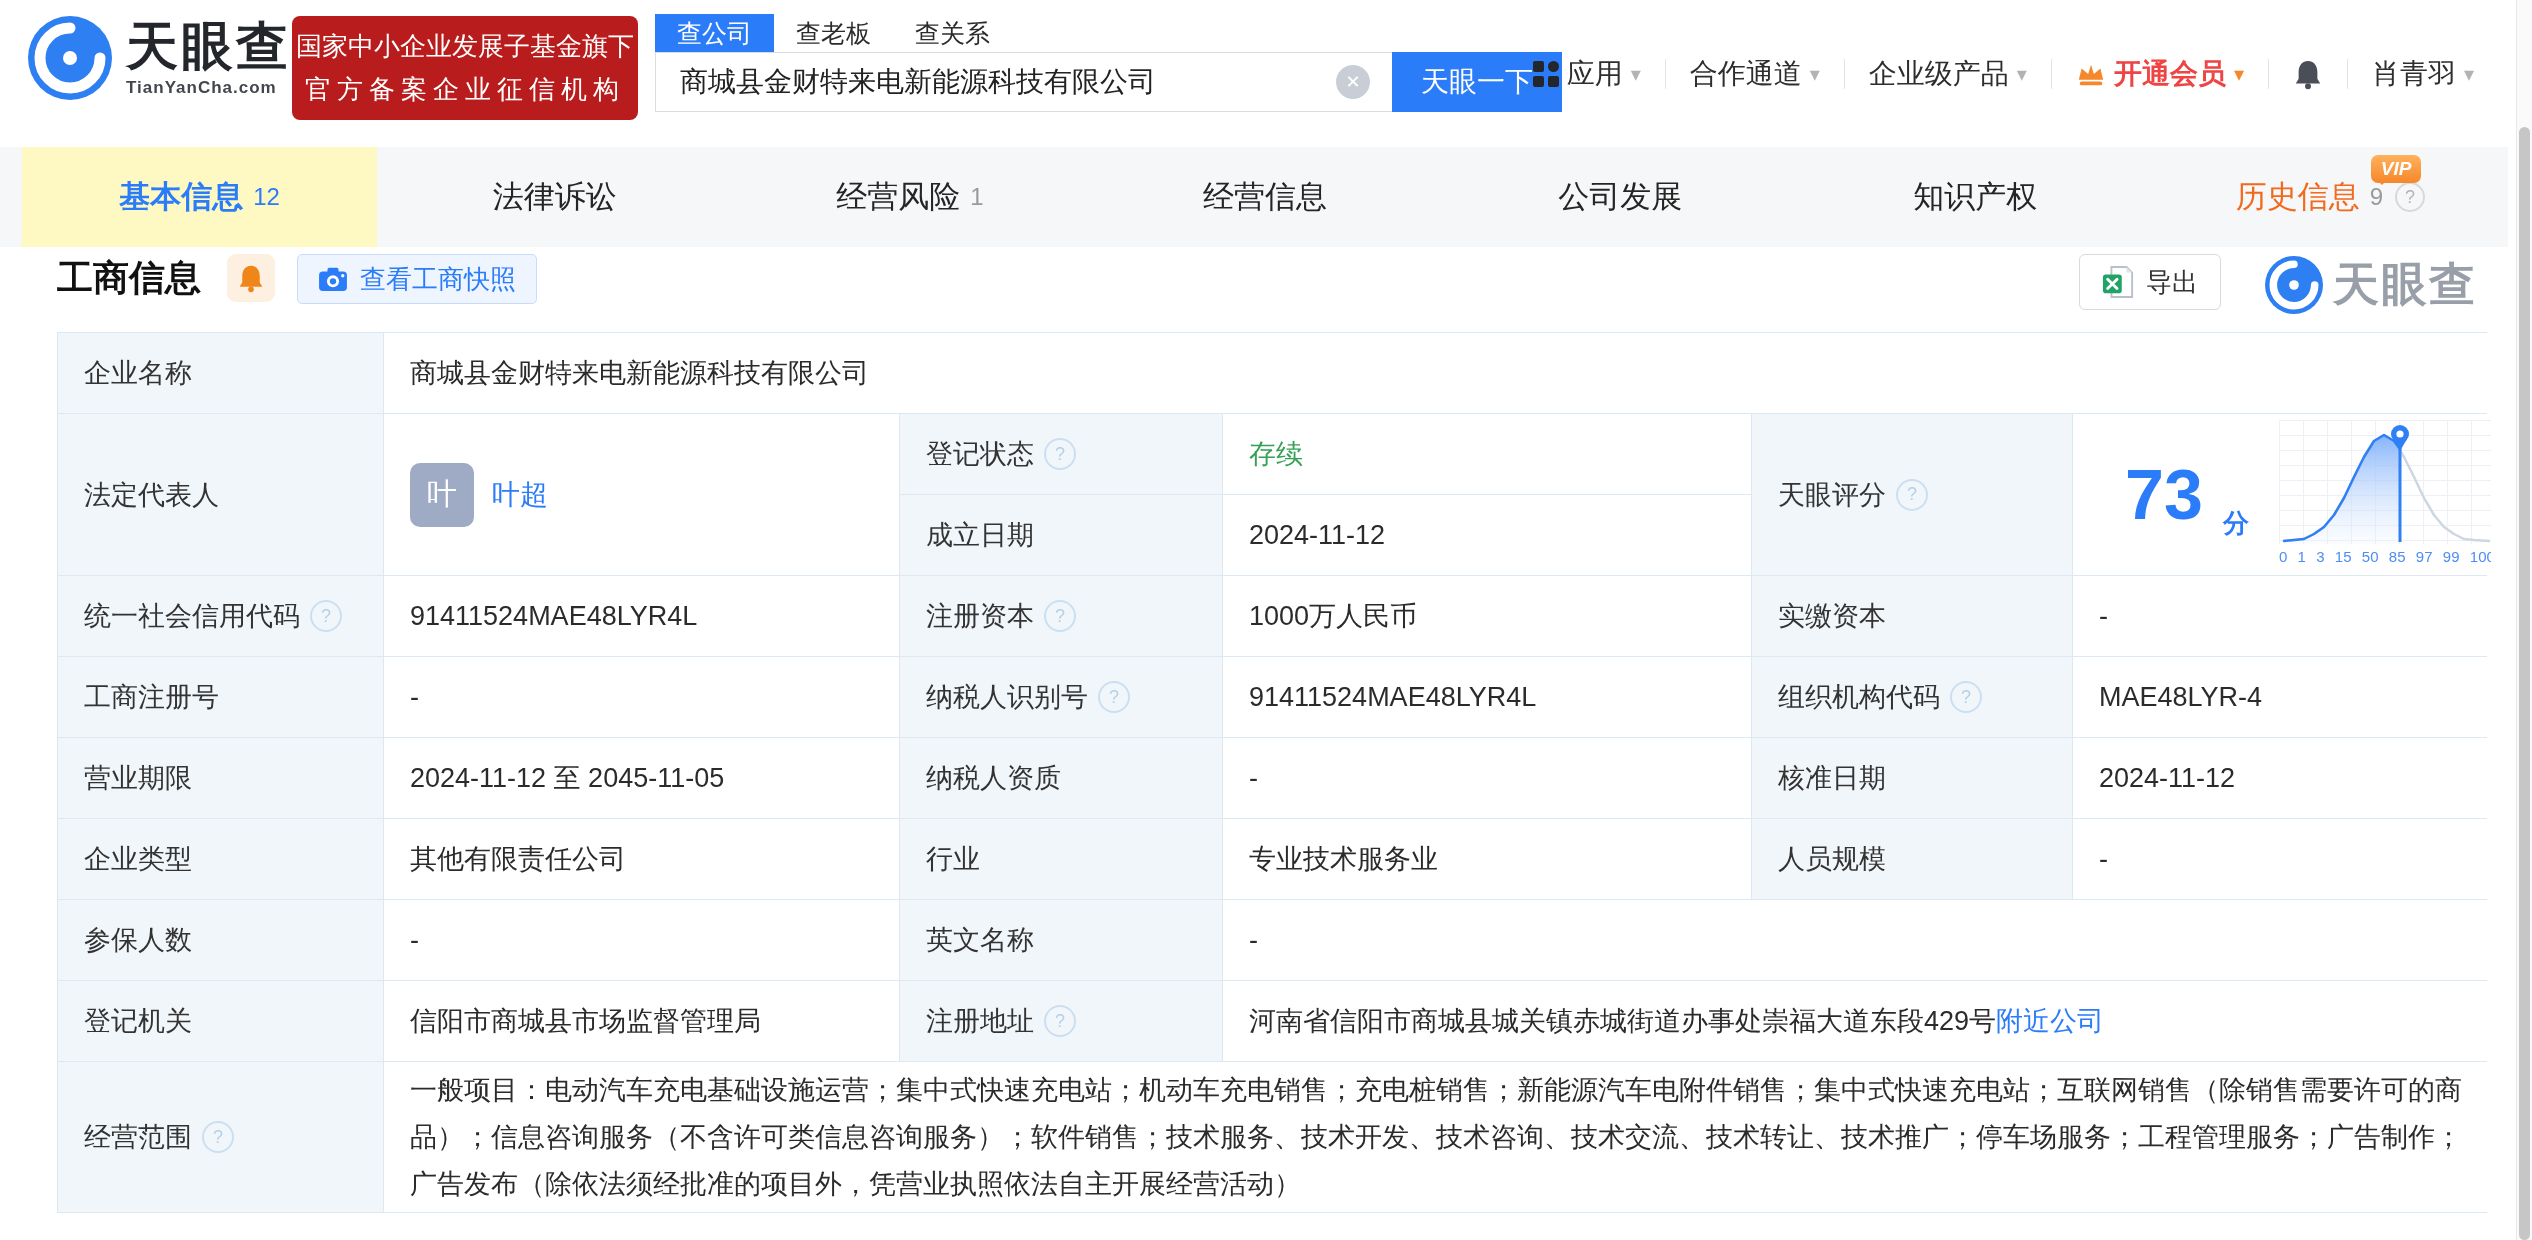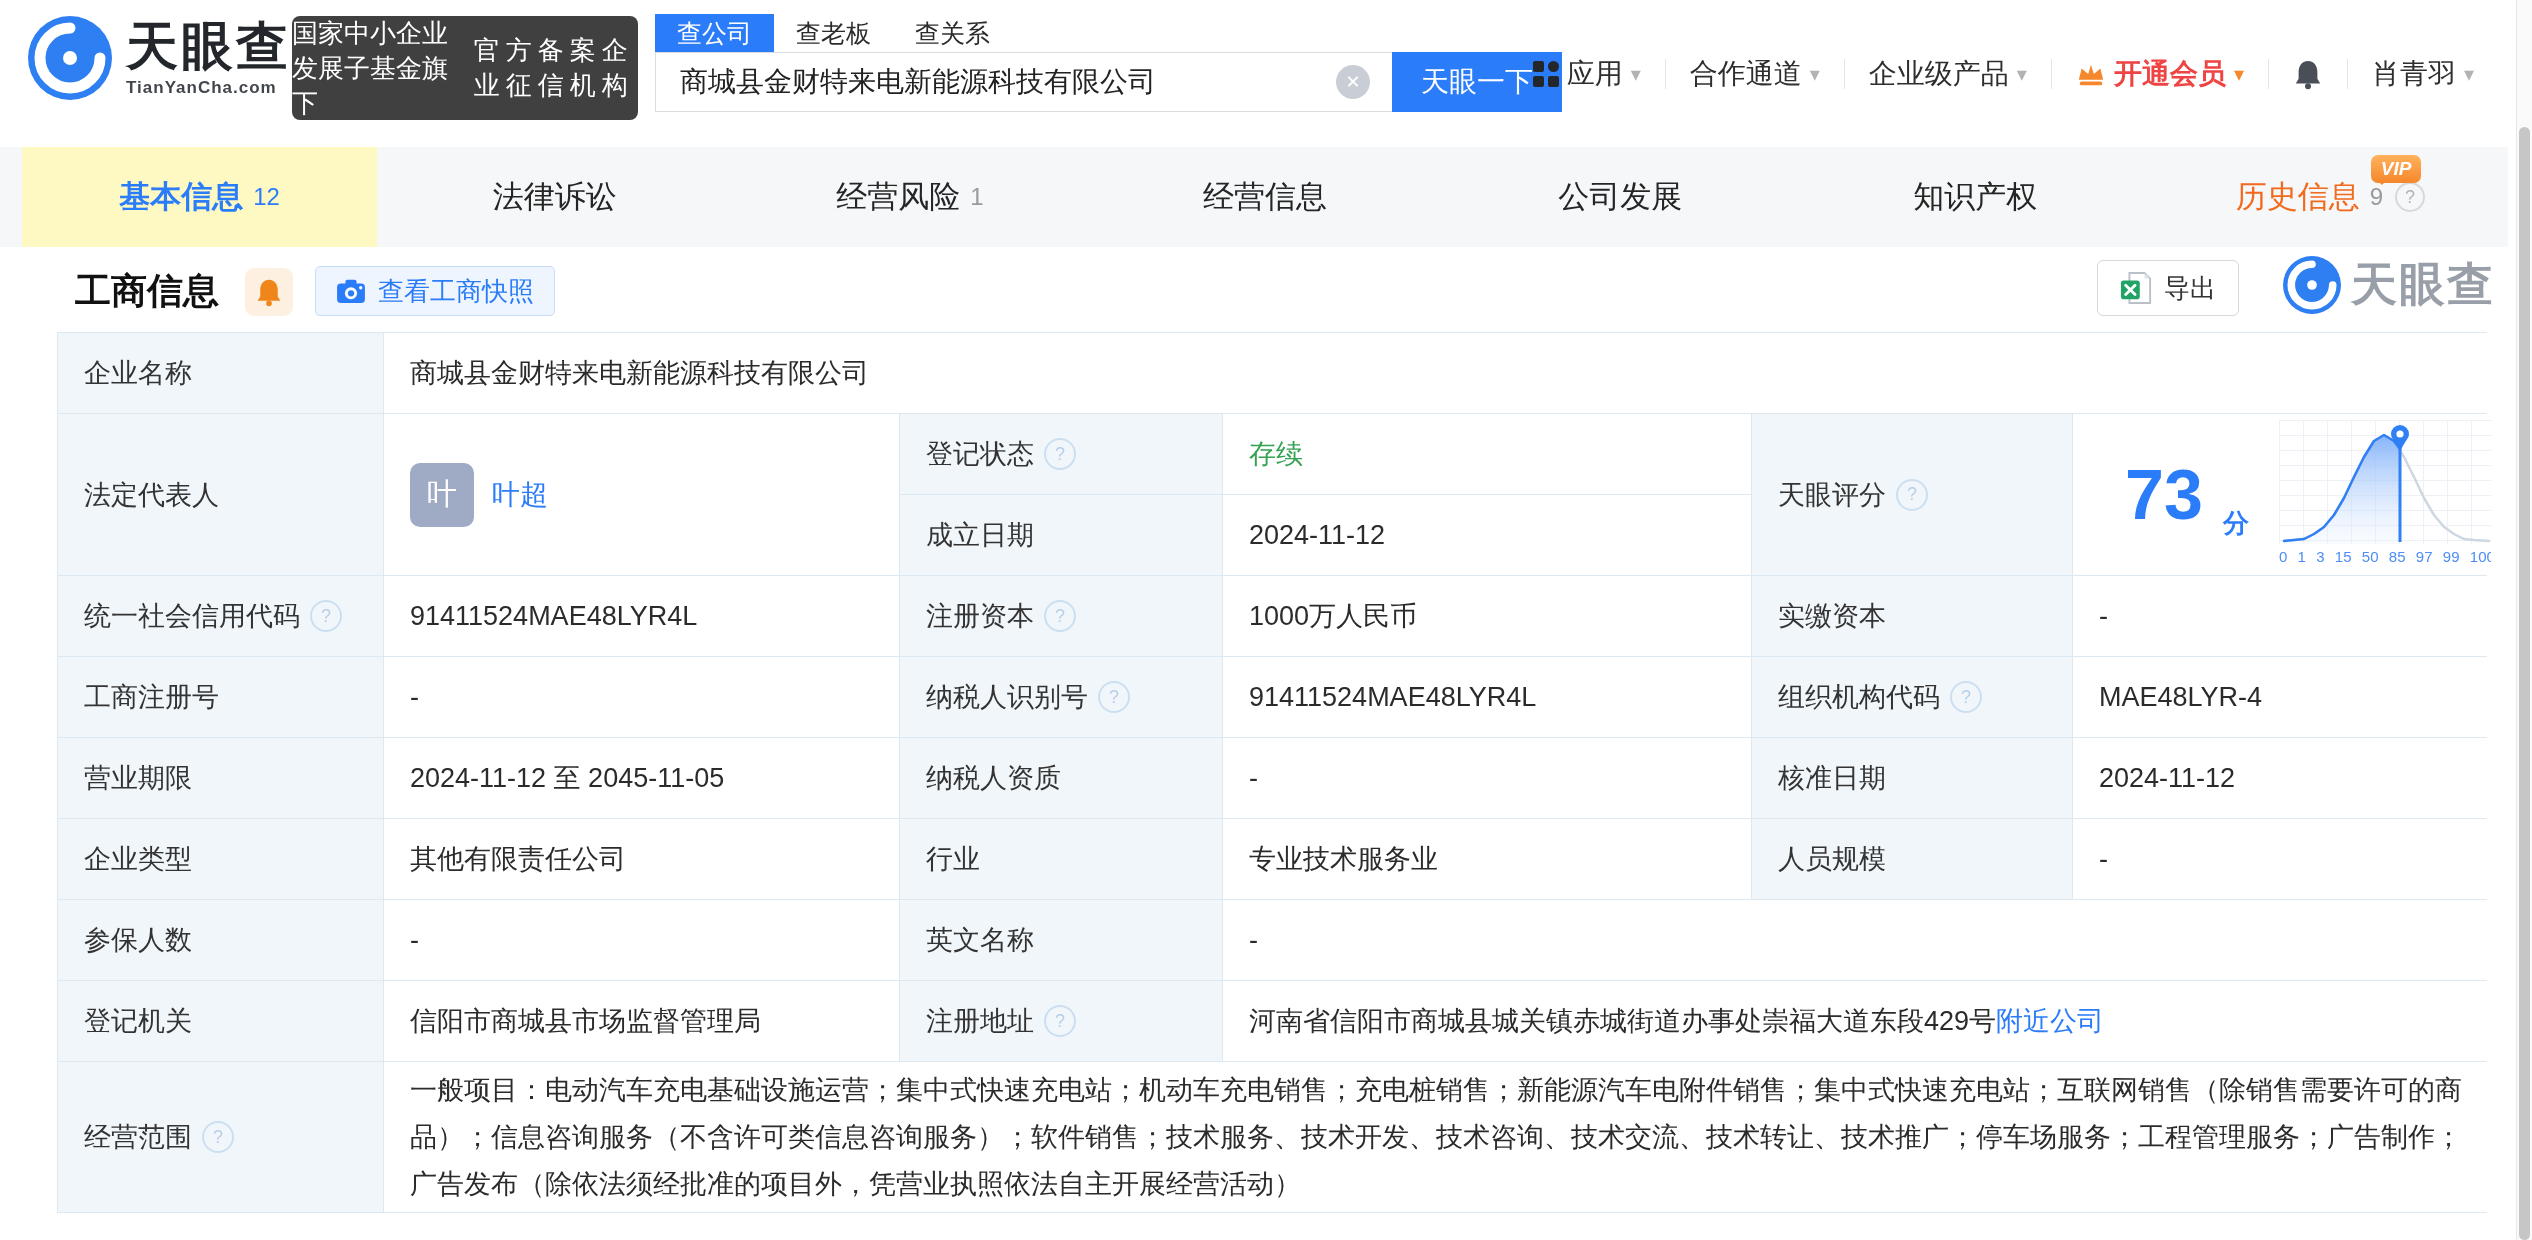--- a/index.html
+++ b/index.html
@@ -4,22 +4,22 @@
 <style>
   html,body{margin:0;padding:0}
   body{width:2532px;height:1240px;position:relative;overflow:hidden;background:#fff;
        font-family:"Liberation Sans",sans-serif;color:#333}
   
   .hdr{position:absolute;top:0;left:0;width:2516px;height:147px;background:#fff}
   .logo{position:absolute;left:28px;top:16px;display:flex;align-items:flex-start;cursor:pointer}
   .logo-txt{margin-left:14px}
   .brand{font-size:52px;font-weight:bold;color:#23262b;letter-spacing:3px;line-height:60px}
   .domain{font-size:17px;font-weight:bold;color:#43474d;letter-spacing:1px;margin-top:2px}
-  .redbadge{position:absolute;left:292px;top:16px;width:346px;height:104px;background:#404040;border-radius:8px;
-            color:#fff;display:flex;flex-direction:row;justify-content:center;align-items:center;gap:8px}
+  .redbadge{position:absolute;left:292px;top:16px;width:346px;height:104px;background:#b91c1c;border-radius:8px;
+            color:#fff;display:flex;flex-direction:column;justify-content:center;align-items:center;gap:8px}
   .redbadge .b1{font-size:26px}
   .redbadge .b2{font-size:26px;letter-spacing:6px}
   .stabs{position:absolute;left:655px;top:14px;display:flex}
   .stab{height:38px;line-height:38px;padding:0 22px;font-size:25px;color:#2b2b2b;cursor:pointer}
   .stab.on{background:#2b7cf8;color:#fff}
   .sbox{position:absolute;left:655px;top:52px;width:907px;height:60px;display:flex}
   .sbox input{flex:1;border:1px solid #d9dde2;border-right:none;font-size:28px;color:#222;
               padding:0 64px 0 24px;outline:none;font-family:"Liberation Sans",sans-serif}
   .clearbtn{position:absolute;right:192px;top:13px;width:34px;height:34px;border-radius:50%;background:#c9ced6;
             color:#fff;font-size:18px;display:flex;align-items:center;justify-content:center;cursor:pointer}
@@ -42,21 +42,21 @@
        color:#252525;position:relative;cursor:pointer}
   .tab.active{background:#fef9c3;color:#2b7cf8;font-weight:bold}
   .tcount{font-size:24px;color:#9a9a9a;font-weight:normal}
   .tab.active .tcount{color:#2b7cf8}
   .tab.hist{color:#f26a1d}
   .vipbadge{position:absolute;top:8px;left:218px;background:linear-gradient(180deg,#ffb25c,#f5872c);
             color:#fff;font-style:italic;font-weight:bold;font-size:19px;padding:3px 10px;border-radius:7px}
   .vipbadge::after{content:"";position:absolute;left:6px;bottom:-7px;border:5px solid transparent;
                    border-top-color:#f5872c}
   
-  .secthdr{position:absolute;top:254px;left:75px;width:2420px;display:flex;align-items:flex-end}
+  .secthdr{position:absolute;top:254px;left:57px;width:2420px;display:flex;align-items:flex-start}
   .secttitle{font-size:36px;font-weight:bold;color:#111}
   .bellchip{width:48px;height:48px;border-radius:9px;background:#fdf0e1;display:flex;align-items:center;
             justify-content:center;margin-left:26px;cursor:pointer}
   .snapbtn{height:48px;margin-left:22px;display:flex;align-items:center;gap:12px;padding:0 20px;
            background:#eef5fe;border:1px solid #c7dcf8;border-radius:5px;color:#2b7cf8;font-size:26px;cursor:pointer}
   .spacer{flex:1}
   .exportbtn{height:54px;display:flex;align-items:center;gap:12px;padding:0 22px;background:#fff;
              border:1px solid #d9d9d9;border-radius:6px;font-size:26px;color:#333;cursor:pointer}
   .wmark{display:flex;align-items:center;margin-left:44px;gap:10px}
   .wmark span{font-size:46px;font-weight:bold;color:#999fa8;letter-spacing:2px}

